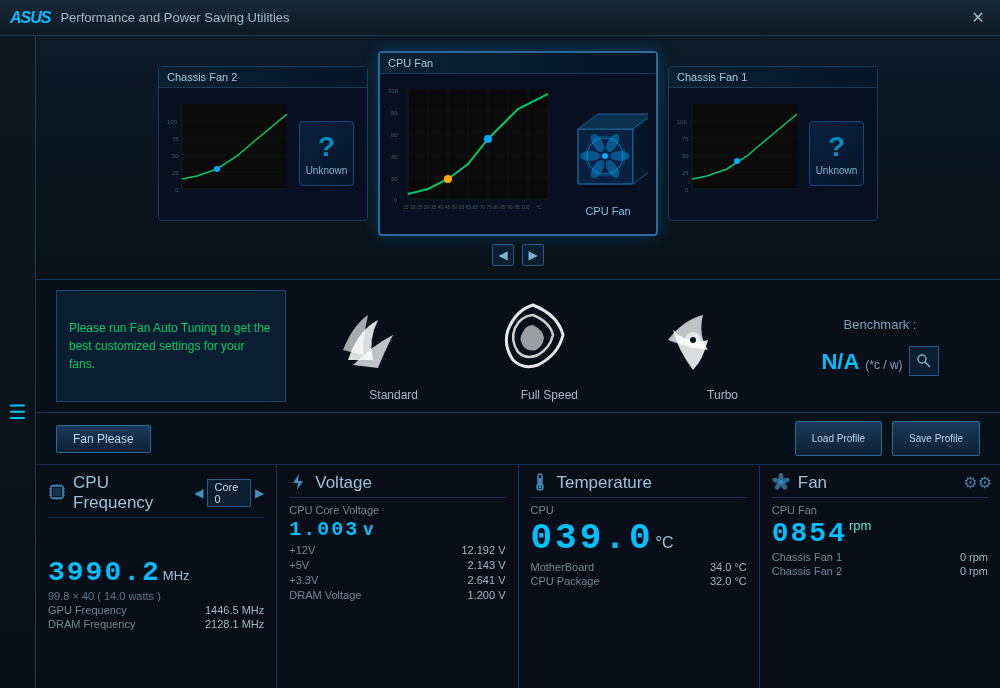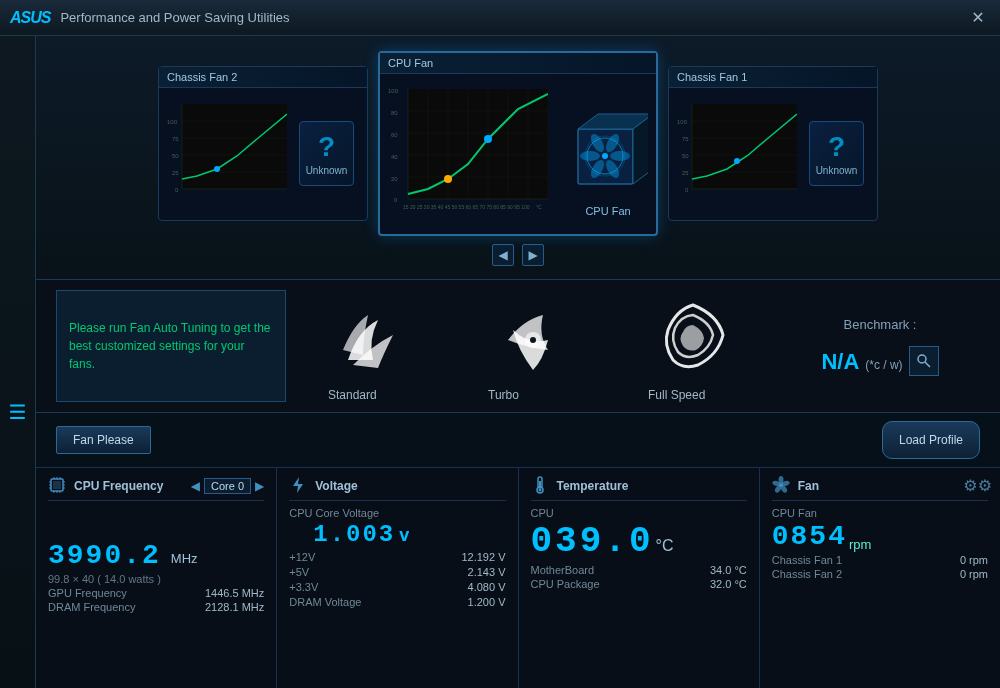--- a/index.html
+++ b/index.html
@@ -219,21 +219,21 @@
     .fan-modes {
       flex: 1;
       display: flex;
       justify-content: space-around;
       align-items: center;
     }
 
     .fan-mode-item {
       display: flex;
       flex-direction: column;
-      align-items: flex-start;
+      align-items: flex-end;
       gap: 8px;
       cursor: pointer;
     }
     .fan-mode-icon {
       width: 90px;
       height: 90px;
       display: flex;
       align-items: center;
       justify-content: center;
     }
@@ -292,23 +292,23 @@
       padding: 6px 16px;
       font-size: 12px;
       cursor: pointer;
       border-radius: 2px;
     }
     .btn-profile {
       background: linear-gradient(180deg, #1a3a5a 0%, #0d2035 100%);
       border: 1px solid #2a6a9a;
       color: #c0d8e8;
       padding: 11px 16px;
-      font-size: 12px;
-      cursor: pointer;
-      border-radius: 10px;
+      font-size: 10px;
+      cursor: pointer;
+      border-radius: 2px;
     }
     .spacer { flex: 1; }
 
     
     .stats-section {
       display: flex;
       background: #070e18;
       border-top: 1px solid #1a3050;
       flex: 1;
       overflow: hidden;
@@ -331,22 +331,22 @@
       padding-bottom: 4px;
     }
     .stats-panel-icon {
       width: 20px;
       height: 20px;
       color: #4090c0;
       font-size: 14px;
     }
     .stats-panel-title {
       color: #a0c0d8;
-      font-size: 12px;
-      font-weight: bold;
+      font-size: 17px;
+      font-weight: normal;
     }
 
     
     .cpu-selector {
       display: flex;
       align-items: center;
       gap: 4px;
       margin-left: auto;
     }
     .cpu-selector-arrow {
@@ -618,39 +618,39 @@
               <path d="M25 75 Q45 55 65 45 Q55 65 50 78Z" fill="white" opacity="0.75"></path>
               <path d="M15 60 Q25 35 40 25 Q35 48 35 65Z" fill="white" opacity="0.65"></path>
             </svg>
           </div>
           <span class="fan-mode-label">Standard</span>
         </div>
 
         <div class="fan-mode-item">
           <div class="fan-mode-icon">
             <svg viewBox="0 0 90 90" width="90" height="90">
+
+              <path d="M45 15 Q70 25 75 45 Q70 65 50 75 Q35 80 25 70 Q15 55 20 40 Q28 20 45 15Z" fill="none" stroke="white" stroke-width="3" opacity="0.9"></path>
+              <path d="M45 25 Q62 32 65 45 Q62 58 50 65 Q38 70 30 62 Q22 50 27 38 Q33 26 45 25Z" fill="none" stroke="white" stroke-width="2.5" opacity="0.8"></path>
+              <path d="M45 35 Q55 40 56 48 Q55 56 48 60 Q40 62 35 56 Q30 48 35 42 Q38 35 45 35Z" fill="white" opacity="0.6"></path>
+            </svg>
+          </div>
+          <span class="fan-mode-label">Full Speed</span>
+        </div>
+
+        <div class="fan-mode-item">
+          <div class="fan-mode-icon">
+            <svg viewBox="0 0 90 90" width="90" height="90">
               <path d="M45 80 Q30 60 25 40 Q40 55 60 50 Q55 70 45 80Z" fill="white" opacity="0.85"></path>
               <path d="M20 50 Q35 30 55 25 Q50 45 60 60 Q40 58 20 50Z" fill="white" opacity="0.75"></path>
               <circle cx="45" cy="50" r="8" fill="white" opacity="0.6"></circle>
               <circle cx="45" cy="50" r="3" fill="#0a1520"></circle>
             </svg>
           </div>
           <span class="fan-mode-label">Turbo</span>
-        </div>
-
-        <div class="fan-mode-item">
-          <div class="fan-mode-icon">
-            <svg viewBox="0 0 90 90" width="90" height="90">
-
-              <path d="M45 15 Q70 25 75 45 Q70 65 50 75 Q35 80 25 70 Q15 55 20 40 Q28 20 45 15Z" fill="none" stroke="white" stroke-width="3" opacity="0.9"></path>
-              <path d="M45 25 Q62 32 65 45 Q62 58 50 65 Q38 70 30 62 Q22 50 27 38 Q33 26 45 25Z" fill="none" stroke="white" stroke-width="2.5" opacity="0.8"></path>
-              <path d="M45 35 Q55 40 56 48 Q55 56 48 60 Q40 62 35 56 Q30 48 35 42 Q38 35 45 35Z" fill="white" opacity="0.6"></path>
-            </svg>
-          </div>
-          <span class="fan-mode-label">Full Speed</span>
         </div>
       </div>
 
       <div class="benchmark-panel">
         <div style="display:flex; align-items:center; gap:8px;">
           <span class="benchmark-label">Benchmark :</span>
         </div>
         <div style="display:flex; align-items:baseline; gap:6px; margin-top:4px;">
           <span class="benchmark-value">N/A</span>
           <span class="benchmark-unit">(*c / w)</span>
@@ -661,20 +661,21 @@
             </svg>
           </div>
         </div>
       </div>
     </div>
 
     <div class="bottom-toolbar">
       <button class="btn-fan-tuning">Fan Please</button>
       <div class="spacer"></div>
       <button class="btn-profile">Load Profile</button>
+      <button class="btn-profile">Save Profile</button>
     </div>
 
     <div class="stats-section">
 
       <div class="stats-panel">
         <div class="stats-panel-header">
           <span class="stats-panel-icon">
             <svg width="18" height="18" viewBox="0 0 18 18">
               <rect x="3" y="3" width="12" height="12" fill="none" stroke="#4090c0" stroke-width="1.5" rx="1"></rect>
               <rect x="5" y="5" width="8" height="8" fill="#4090c0" opacity="0.3"></rect>
@@ -692,21 +693,21 @@
               <line x1="15" y1="12" x2="17" y2="12" stroke="#4090c0" stroke-width="1"></line>
             </svg>
           </span>
           <span class="stats-panel-title">CPU Frequency</span>
           <div class="cpu-selector">
             <span class="cpu-selector-arrow">◀</span>
             <span class="cpu-selector-value">Core 0</span>
             <span class="cpu-selector-arrow">▶</span>
           </div>
         </div>
-        <div style="display:flex; align-items:baseline; gap:8px;margin-top:39px;">
+        <div style="display:flex; align-items:baseline; gap:0;margin-top:39px;">
           <span class="big-stat">3990.2</span>
           <span class="big-stat-unit">MHz</span>
         </div>
         <div class="cpu-sub-info">99.8 × 40  ( 14.0 watts )</div>
         <div class="stat-row">
           <span class="stat-label">GPU Frequency</span>
           <span class="stat-value">1446.5  MHz</span>
         </div>
         <div class="stat-row">
           <span class="stat-label">DRAM Frequency</span>
@@ -720,34 +721,34 @@
             <svg width="18" height="18" viewBox="0 0 18 18">
               <polygon points="10,1 4,10 9,10 8,17 14,8 9,8" fill="#4090c0"></polygon>
             </svg>
           </span>
           <span class="stats-panel-title">Voltage</span>
         </div>
         <div class="stat-row">
           <span class="stat-label">CPU Core Voltage</span>
         </div>
         <div style="display:flex; align-items:baseline; gap:2px; margin-top:2px;">
-          <span class="big-stat" style="font-size:24px;margin-left:24px;">1.003</span>
+          <span class="big-stat" style="font-size:20px;">1.003</span>
           <span class="big-stat-unit" style="color:#00bfff; font-size:18px; font-weight:bold;">v</span>
         </div>
         <div class="voltage-row">
           <span class="v-label">+12V</span>
           <span class="v-value">12.192  V</span>
         </div>
         <div class="voltage-row">
           <span class="v-label">+5V</span>
           <span class="v-value">2.143  V</span>
         </div>
         <div class="voltage-row">
           <span class="v-label">+3.3V</span>
-          <span class="v-value">4.080  V</span>
+          <span class="v-value">2.641  V</span>
         </div>
         <div class="voltage-row">
           <span class="v-label">DRAM Voltage</span>
           <span class="v-value">1.200  V</span>
         </div>
       </div>
 
       <div class="stats-panel">
         <div class="stats-panel-header">
           <span class="stats-panel-icon">
@@ -787,21 +788,21 @@
               <ellipse cx="9" cy="4" rx="2.5" ry="4" fill="#4090c0" opacity="0.7" transform="rotate(144 9 9)"></ellipse>
               <ellipse cx="9" cy="4" rx="2.5" ry="4" fill="#4090c0" opacity="0.7" transform="rotate(216 9 9)"></ellipse>
               <ellipse cx="9" cy="4" rx="2.5" ry="4" fill="#4090c0" opacity="0.7" transform="rotate(288 9 9)"></ellipse>
             </svg>
           </span>
           <span class="stats-panel-title">Fan</span>
         </div>
         <div class="stat-row">
           <span class="stat-label">CPU Fan</span>
         </div>
-        <div style="display:flex; align-items:flex-end; gap:2px; margin-top:2px;">
+        <div style="display:flex; align-items:flex-start; gap:2px; margin-top:2px;">
           <span class="rpm-big">0854</span>
           <span class="rpm-unit">rpm</span>
         </div>
         <div class="stat-row">
           <span class="stat-label">Chassis Fan 1</span>
           <span class="stat-value">0  rpm</span>
         </div>
         <div class="stat-row">
           <span class="stat-label">Chassis Fan 2</span>
           <span class="stat-value">0  rpm</span>

